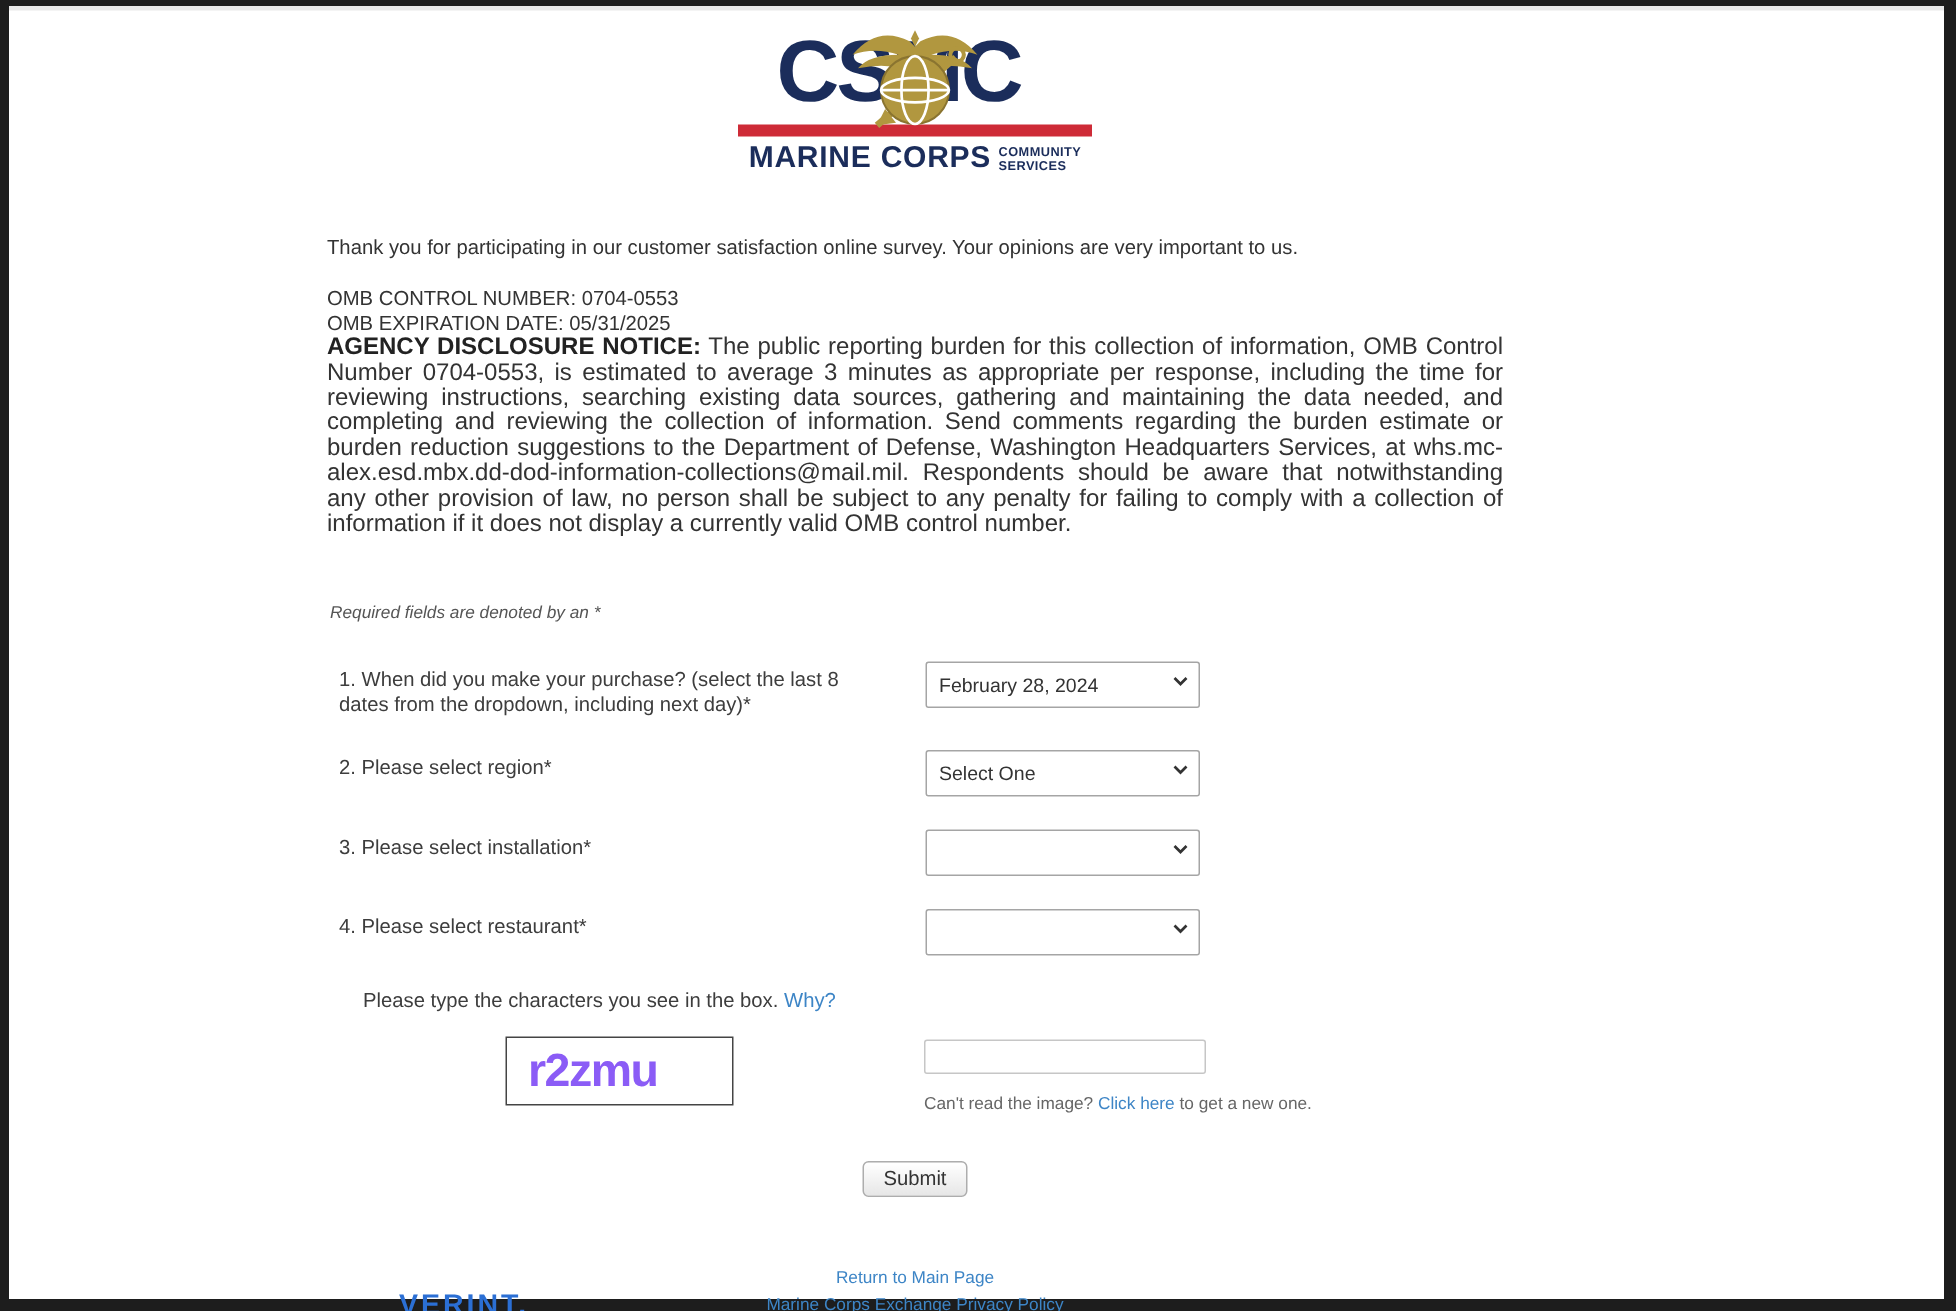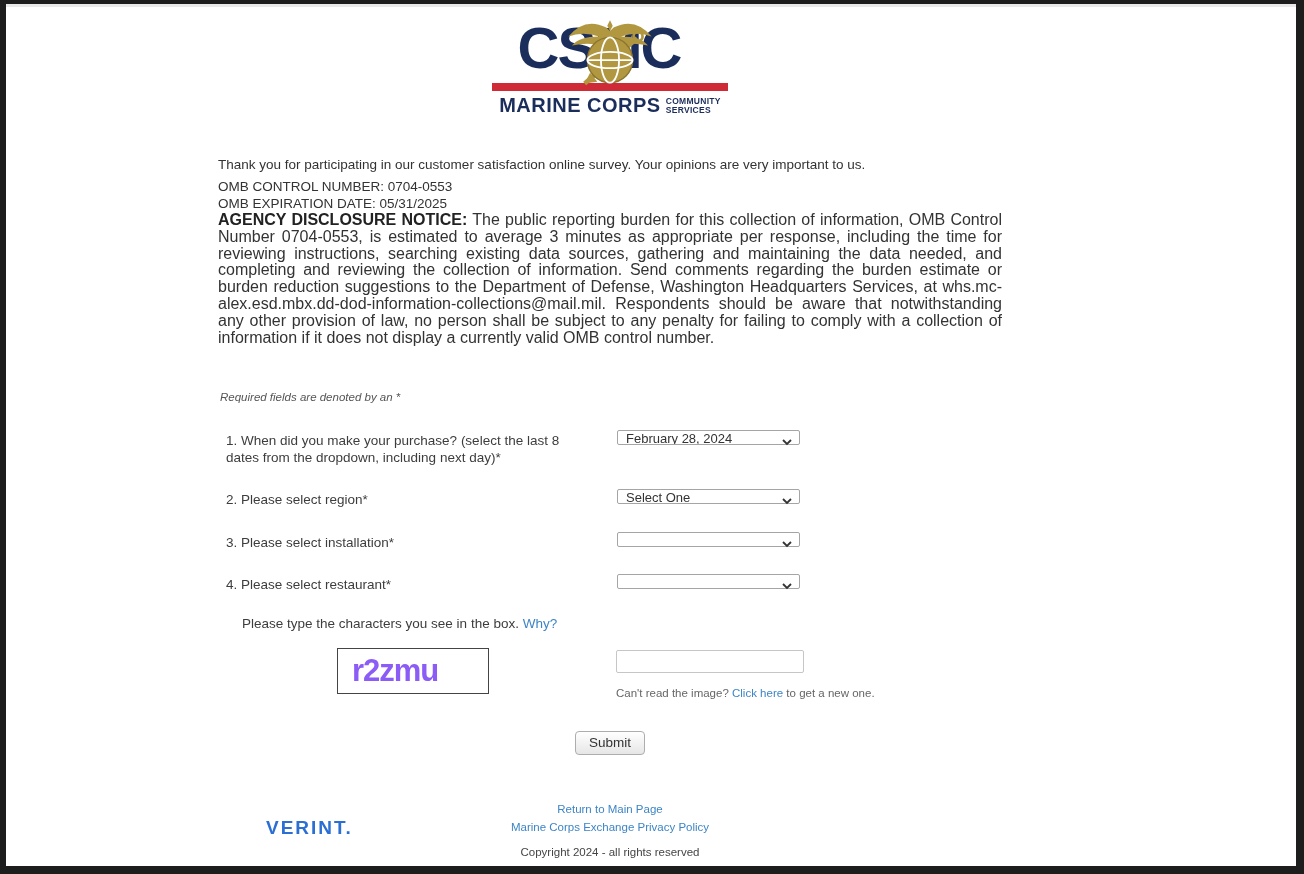--- a/index.html
+++ b/index.html
@@ -68,21 +68,21 @@
     line-height: 9px;
   }
 
   
   .intro {
     margin-top: 40px;
     font-size: 13.5px;
     color: #333;
   }
   .omb {
-    margin-top: 6px;
+    margin-top: 18px;
     font-size: 13.5px;
     color: #333;
     line-height: 17px;
   }
   .disclosure {
     font-size: 16px;
     color: #333;
     line-height: 16.8px;
     text-align: justify;
   }
@@ -109,21 +109,21 @@
     padding-top: 4px;
     font-size: 13.5px;
     color: #3d3d3d;
     line-height: 16.5px;
   }
   .select-wrap { position: relative; width: 183px; }
   select {
     -webkit-appearance: none;
     appearance: none;
     width: 183px;
-    height: 15px;
+    height: 31px;
     border: 1px solid #a5a5a5;
     border-radius: 2px;
     background: #ffffff;
     font-family: "Liberation Sans", sans-serif;
     font-size: 13px;
     color: #333;
     padding: 0 24px 0 8px;
   }
   .chevron {
     position: absolute;

